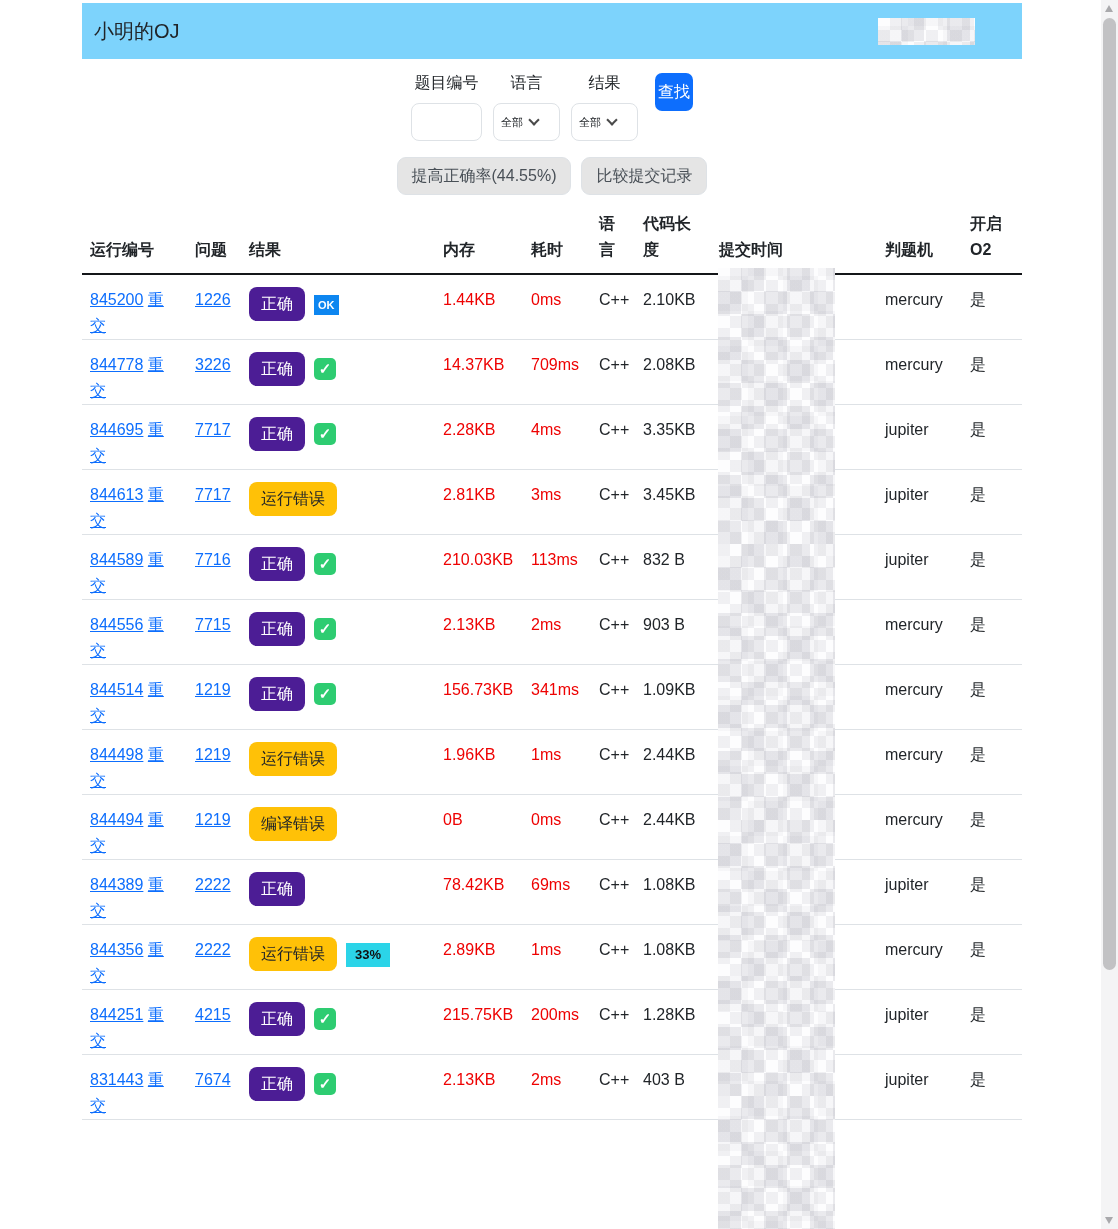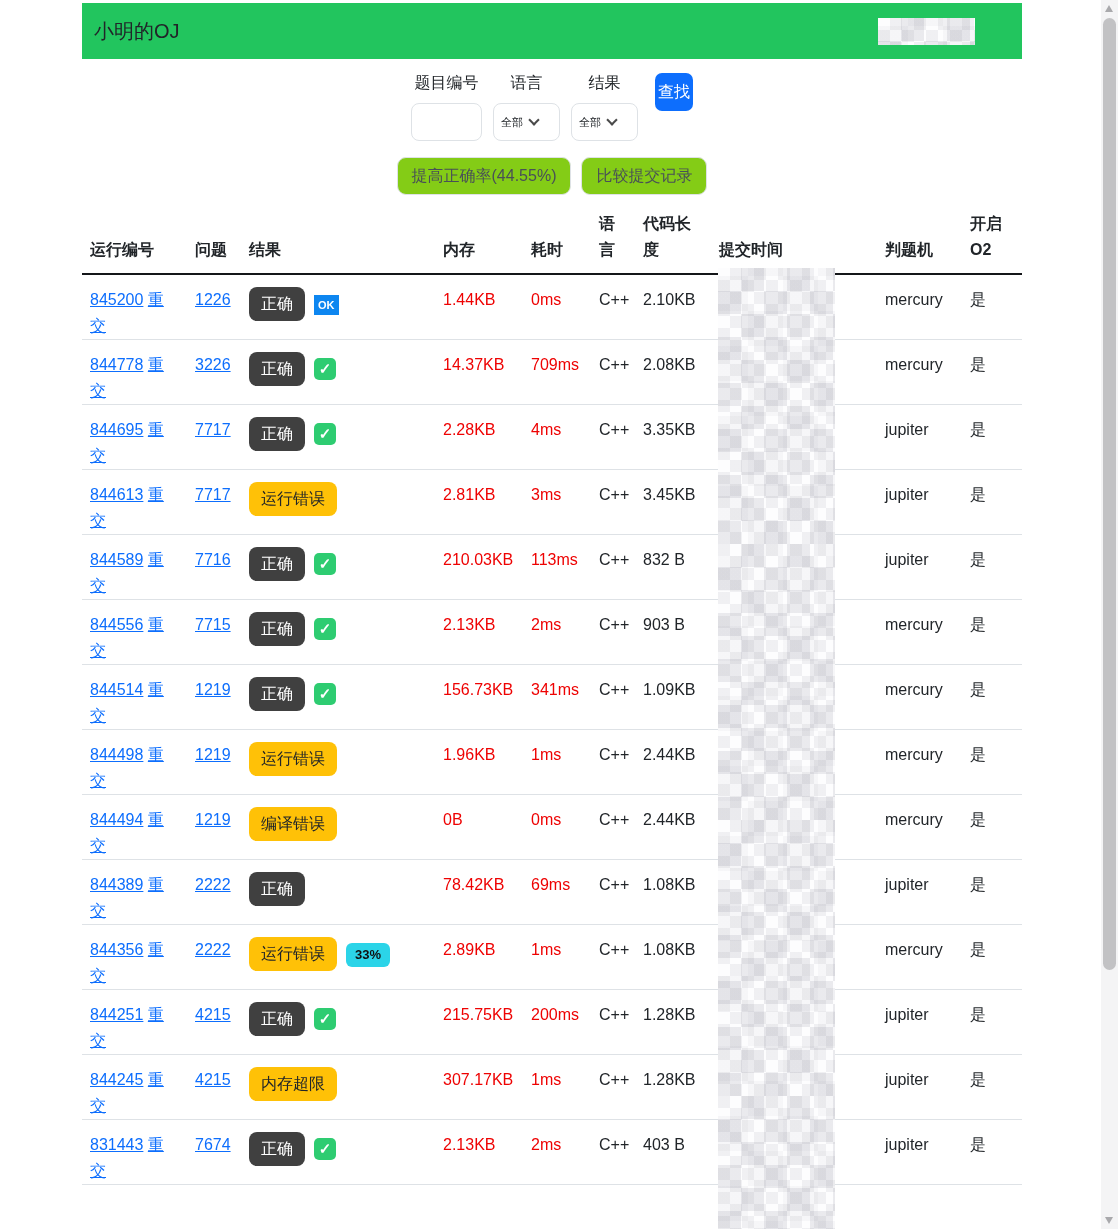--- a/index.html
+++ b/index.html
@@ -3,21 +3,21 @@
 <meta charset="utf-8">
 <style>
   * { box-sizing: border-box; margin: 0; padding: 0; }
   html, body { width: 1118px; height: 1229px; overflow: hidden; background: #fff;
     font-family: "Liberation Sans", sans-serif; color: #212529; }
   .viewport { position: relative; width: 1118px; height: 1229px; overflow: hidden; }
   .page { width: 1101px; padding-top: 3px; }
   .container { width: 940px; margin-left: 82px; }
 
   
-  .navbar { background: #22c55e; height: 56px; display: flex; align-items: center; padding: 0 12px; }
+  .navbar { background: #7dd3fc; height: 56px; display: flex; align-items: center; padding: 0 12px; }
   .brand { font-size: 20px; color: #212529; margin-right: 24px; text-decoration: none; cursor: pointer; }
   .nav-items { display: flex; list-style: none; align-items: center; }
   .nav-item { font-size: 16px; color: rgba(0,0,0,.55); padding: 8px 8px; margin: 0 4px; cursor: pointer; white-space: nowrap; }
   .nav-item.active { color: rgba(0,0,0,.9); }
 
   
   .mosaic { background-color: #fdfdfe;
     background-image:
       repeating-conic-gradient(rgba(70,70,95,0.10) 0% 25%, rgba(0,0,0,0) 0% 50%),
       repeating-conic-gradient(rgba(70,70,95,0.07) 0% 25%, rgba(0,0,0,0) 0% 50%),
@@ -35,39 +35,39 @@
   .txt-input { width: 71px; height: 38px; border: 1px solid #dee2e6; border-radius: 8px;
     font-size: 16px; padding: 0 8px; outline: none; font-family: inherit; }
   .select { width: 67px; height: 38px; border: 1px solid #dee2e6; border-radius: 8px;
     display: flex; align-items: center; padding: 0 7px; cursor: pointer; background: #fff; }
   .sel-val { font-size: 11px; max-width: 27px; overflow: hidden; white-space: nowrap; flex: none; }
   .chev { width: 8px; height: 8px; border-right: 2px solid #4a4a4a; border-bottom: 2px solid #4a4a4a;
     transform: rotate(45deg); margin-left: 7px; margin-top: -4px; flex: none; }
   .btn-primary { height: 38px; padding: 0 3px; background: #0d6efd; color: #fff; border: none;
     border-radius: 7px; font-size: 16px; cursor: pointer; align-self: flex-start; margin-left: 6px; font-family: inherit; }
   .filter-row2 { display: flex; justify-content: center; gap: 10px; margin-top: 16px; }
-  .btn-outline { height: 38px; padding: 0 14px; background: #84cc16; color: #495057;
+  .btn-outline { height: 38px; padding: 0 14px; background: #e5e5e5; color: #495057;
     border: 1px solid #dee2e6; border-radius: 9px; font-size: 16px; cursor: pointer; font-family: inherit; }
 
   
   table { border-collapse: collapse; table-layout: fixed; width: 940px; margin-top: 10px; }
   th { text-align: left; vertical-align: bottom; font-size: 16px; font-weight: 700;
     padding: 6px 8px 10px 8px; border-bottom: 2px solid #141619; line-height: 26px; }
   td { vertical-align: top; font-size: 16px; padding: 12px 8px 0 8px; height: 64px;
     border-bottom: 1px solid #dee2e6; line-height: 26px; overflow: hidden; }
   .lnk { color: #0d6efd; text-decoration: underline; cursor: pointer; }
   .red { color: #ee0202; }
   .res-wrap { display: flex; align-items: center; }
   .badge { display: inline-block; padding: 5px 12px; border-radius: 8px; font-size: 16px; line-height: 24px; white-space: nowrap; }
-  .badge-green { background: #404040; color: #fff; }
+  .badge-green { background: #4c1d95; color: #fff; }
   .badge-yellow { background: #ffc107; color: #212529; }
   .chip { display: inline-flex; align-items: center; justify-content: center; margin-left: 9px; flex: none; }
   .chip-check { width: 22px; height: 22px; background: #2ecc71; color: #fff; font-size: 15px; font-weight: 700; border-radius: 5px; }
   .chip-ok { height: 20px; padding: 0 4px; background: #0d86f0; color: #fff; font-size: 11px; font-weight: 700; border-radius: 0; }
-  .chip-pct { height: 24px; padding: 0 9px; background: #2bd4e8; color: #101010; font-size: 13px; font-weight: 700; border-radius: 6px; }
+  .chip-pct { height: 24px; padding: 0 9px; background: #2bd4e8; color: #101010; font-size: 13px; font-weight: 700; border-radius: 0; }
 
   
   .scrollbar { position: absolute; right: 0; top: 0; width: 17px; height: 1229px; background: #f4f4f5; }
   .scroll-thumb { position: absolute; left: 2px; top: 18px; width: 13px; height: 952px; background: #c2c2c4; border-radius: 7px; }
   .scroll-arrow { position: absolute; left: 4px; width: 0; height: 0; border-left: 4.5px solid transparent; border-right: 4.5px solid transparent; }
   .scroll-arrow.up { top: 5px; border-bottom: 7px solid #a9a9ac; }
   .scroll-arrow.down { bottom: 5px; border-top: 7px solid #a9a9ac; }
 </style>
 </head>
 <body>
@@ -371,40 +371,20 @@
     <td class="red">215.75KB</td>
     <td class="red">200ms</td>
     <td>C++</td>
     <td>1.28KB</td>
     <td></td>
     <td>jupiter</td>
     <td>是</td>
   </tr>
             <tr>
     <td>
-      <a class="lnk">844245</a>
-      <a class="lnk">重交</a>
-    </td>
-    <td><a class="lnk">4215</a></td>
-    <td>
-      <div class="res-wrap">
-        <span class="badge badge-yellow">内存超限</span>
-        <span></span>
-      </div>
-    </td>
-    <td class="red">307.17KB</td>
-    <td class="red">1ms</td>
-    <td>C++</td>
-    <td>1.28KB</td>
-    <td></td>
-    <td>jupiter</td>
-    <td>是</td>
-  </tr>
-            <tr>
-    <td>
       <a class="lnk">831443</a>
       <a class="lnk">重交</a>
     </td>
     <td><a class="lnk">7674</a></td>
     <td>
       <div class="res-wrap">
         <span class="badge badge-green">正确</span>
         <span><span class="chip chip-check">✓</span></span>
       </div>
     </td>

